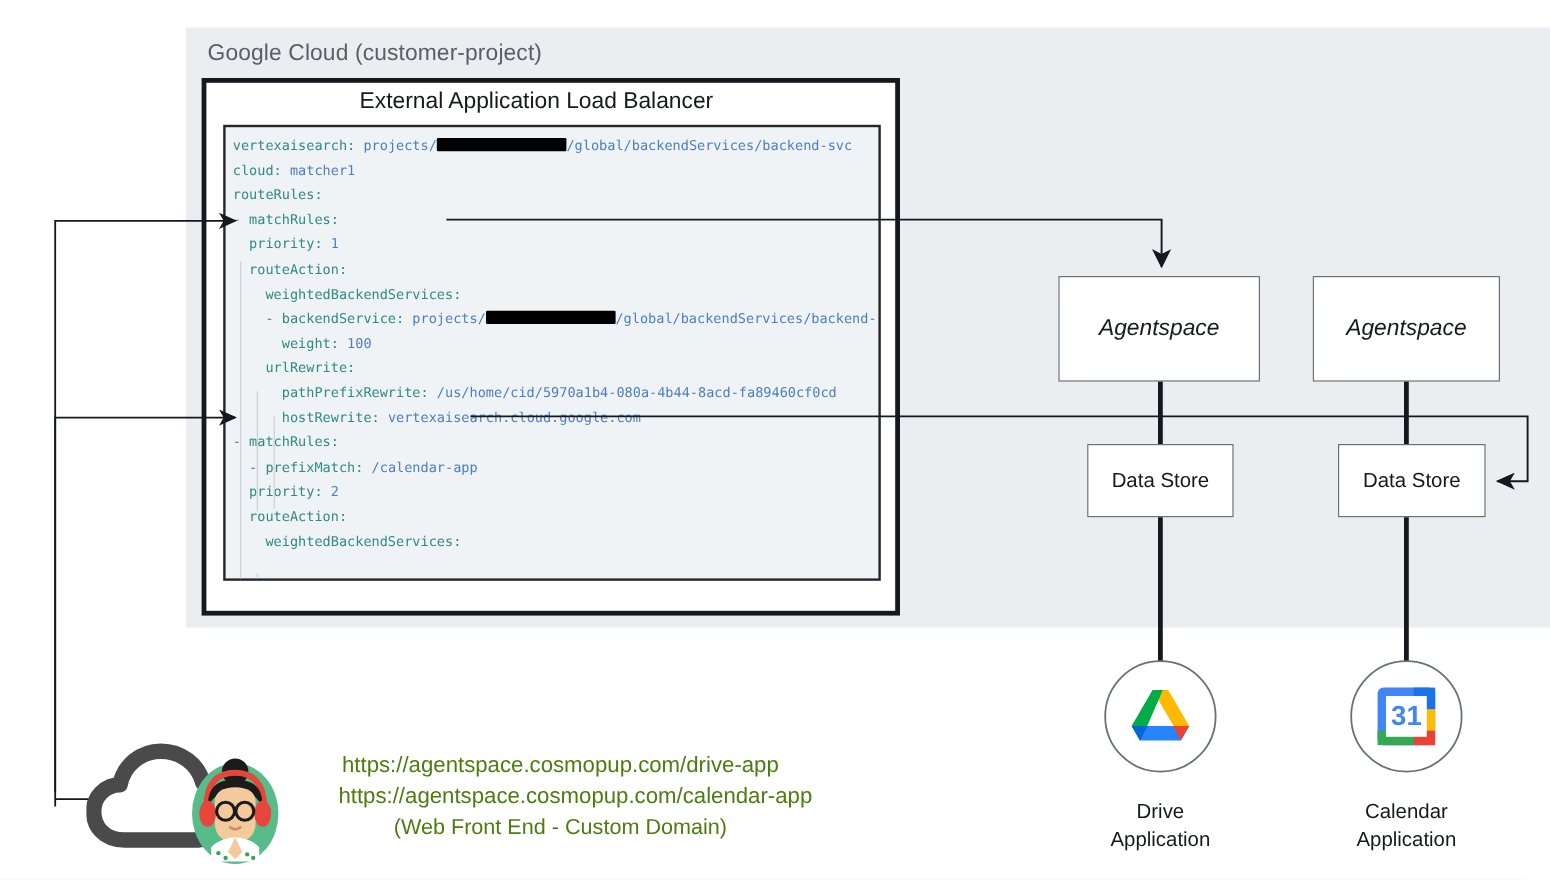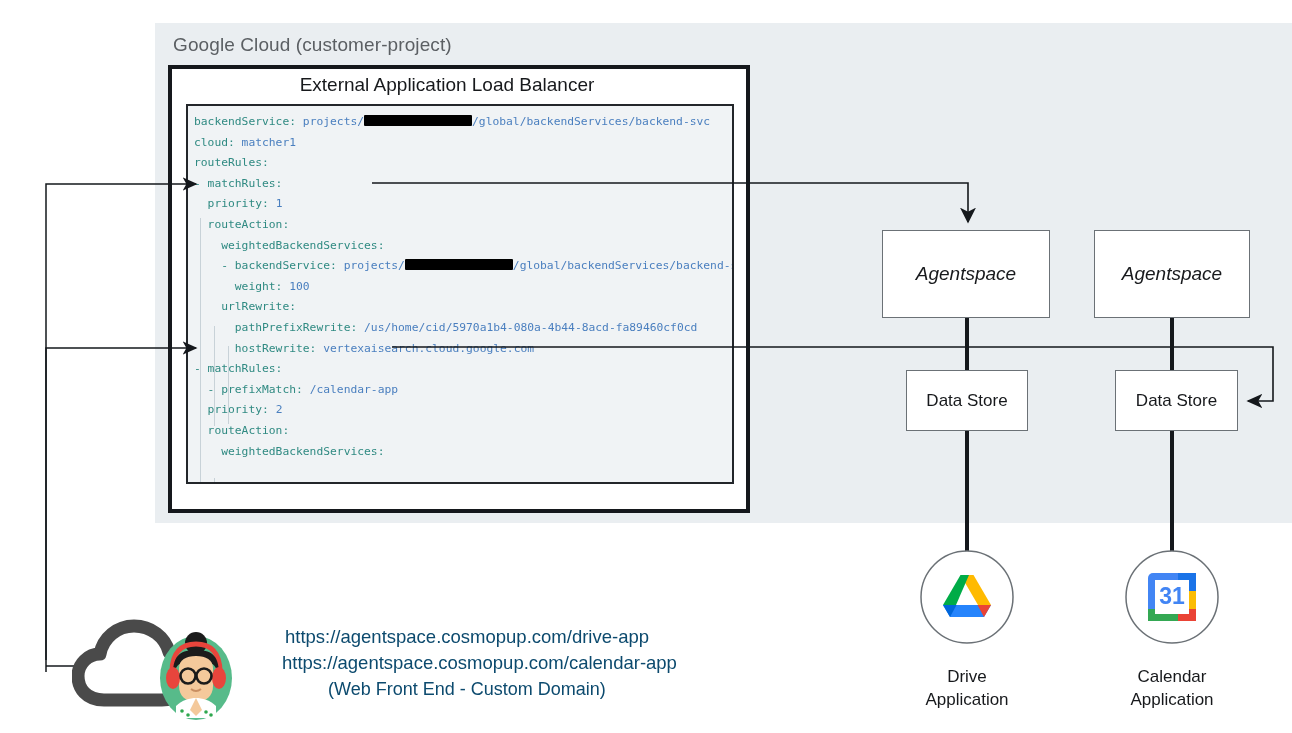--- a/index.html
+++ b/index.html
@@ -67,21 +67,21 @@
     font-size:17px;color:#17191c;
   }
   .node.agentspace{font-style:italic;font-size:19px;}
 
   
   svg.wires{position:absolute;left:0;top:0;width:1292px;height:733px;overflow:visible;}
 
   
   .urls{
     position:absolute;left:282px;top:624px;width:370px;
-    text-align:center;color:#0c4a6e;
+    text-align:center;color:#4d7c0f;
   }
   .urls div{font-size:18.5px;line-height:26px;white-space:nowrap;}
   .urls .sub{font-size:18px;}
 
   
   .cap{
     position:absolute;text-align:center;font-size:17px;color:#17191c;
     line-height:23px;width:180px;
   }
 
@@ -94,21 +94,21 @@
 <div id="stage">
 
   <div class="cloud-panel"></div>
   <div class="cloud-panel-title">Google Cloud (customer-project)</div>
 
   <div class="lb-box"></div>
   <div class="lb-title">External Application Load Balancer</div>
 
   <div class="code-box">
     <div class="code-inner" id="code-inner">
-        <div class="cl"><span class="k">backendService:</span><span class="v"> projects/</span><span class="redact" title="project-id-redacted" style="width: 108px;"></span><span class="v">/global/backendServices/backend-svc</span></div>
+        <div class="cl"><span class="k">vertexaisearch:</span><span class="v"> projects/</span><span class="redact" title="project-id-redacted" style="width: 108px;"></span><span class="v">/global/backendServices/backend-svc</span></div>
         <div class="cl"><span class="k">cloud:</span><span class="v"> matcher1</span></div>
         <div class="cl"><span class="k">routeRules:</span><span class="v"></span></div>
         <div class="cl"><span class="k">- matchRules:</span><span class="v"></span></div>
         <div class="cl"><span class="k">  priority:</span><span class="v"> 1</span></div>
         <div class="cl"><span class="k">  routeAction:</span><span class="v"></span></div>
         <div class="cl"><span class="k">    weightedBackendServices:</span><span class="v"></span></div>
         <div class="cl"><span class="k">    - backendService:</span><span class="v"> projects/</span><span class="redact" title="project-id-redacted" style="width: 108px;"></span><span class="v">/global/backendServices/backend-svc</span></div>
         <div class="cl"><span class="k">      weight:</span><span class="v"> 100</span></div>
         <div class="cl"><span class="k">    urlRewrite:</span><span class="v"></span></div>
         <div class="cl"><span class="k">      pathPrefixRewrite:</span><span class="v"> /us/home/cid/5970a1b4-080a-4b44-8acd-fa89460cf0cd</span></div>

